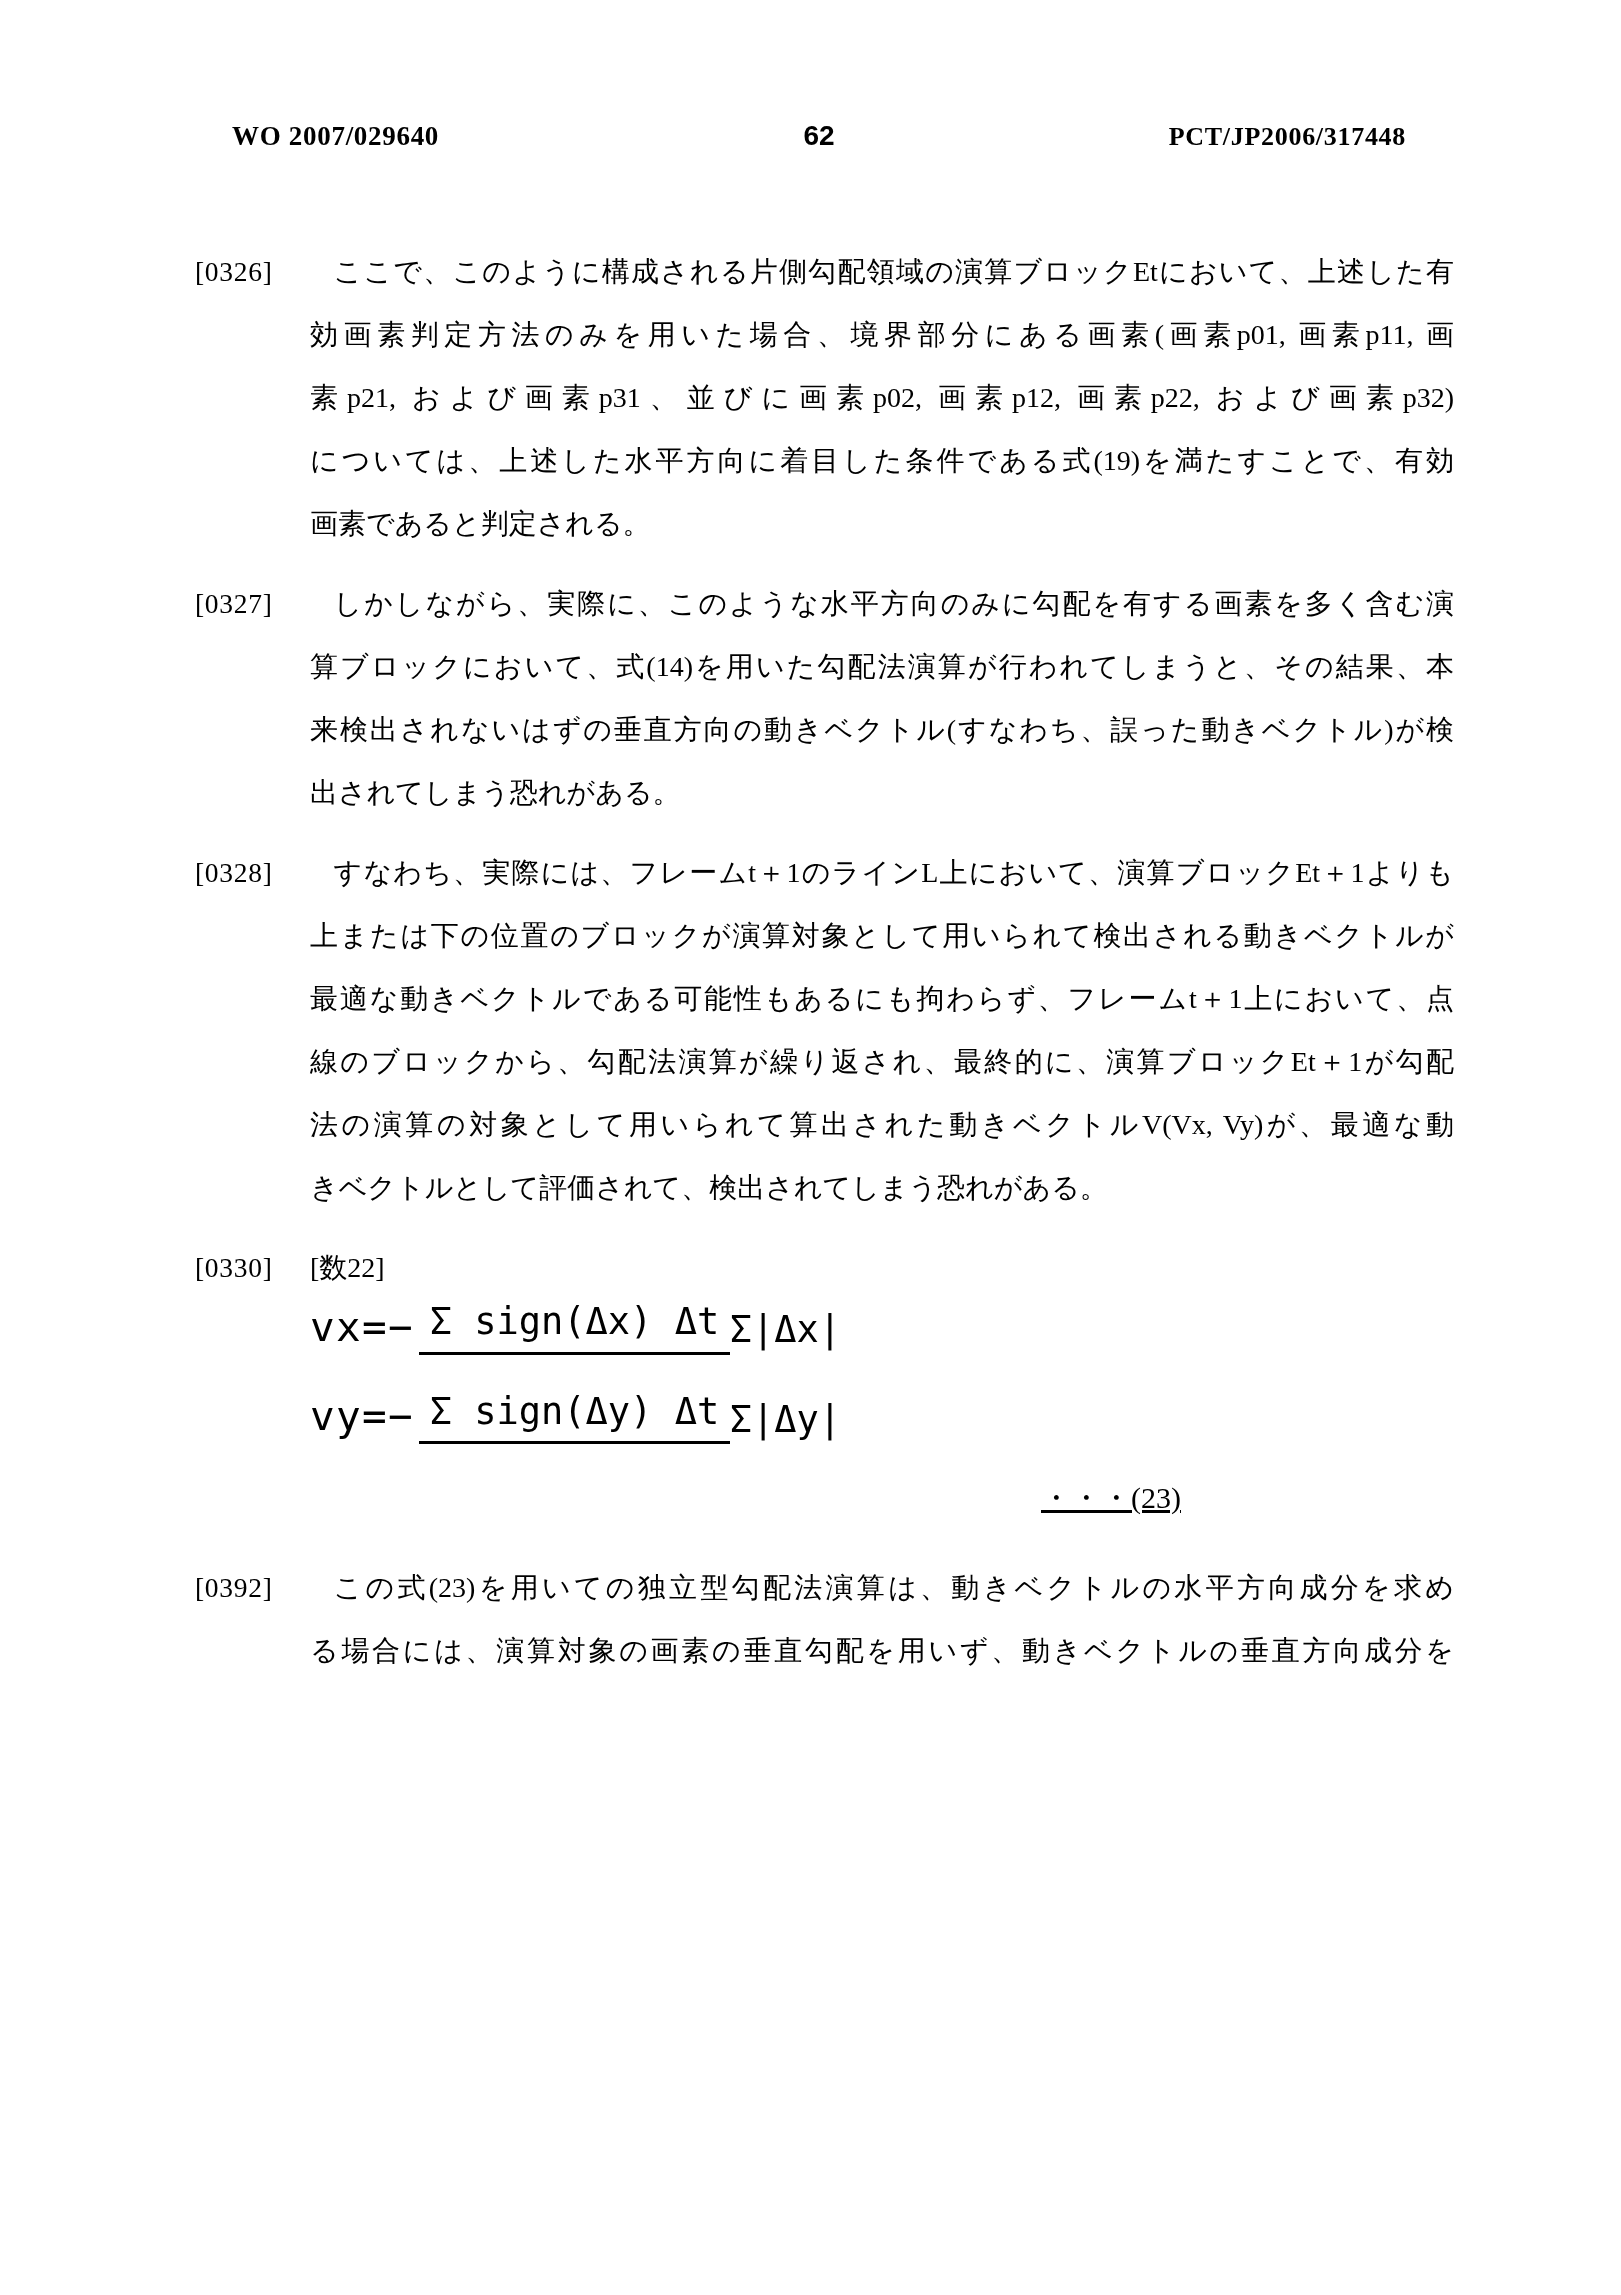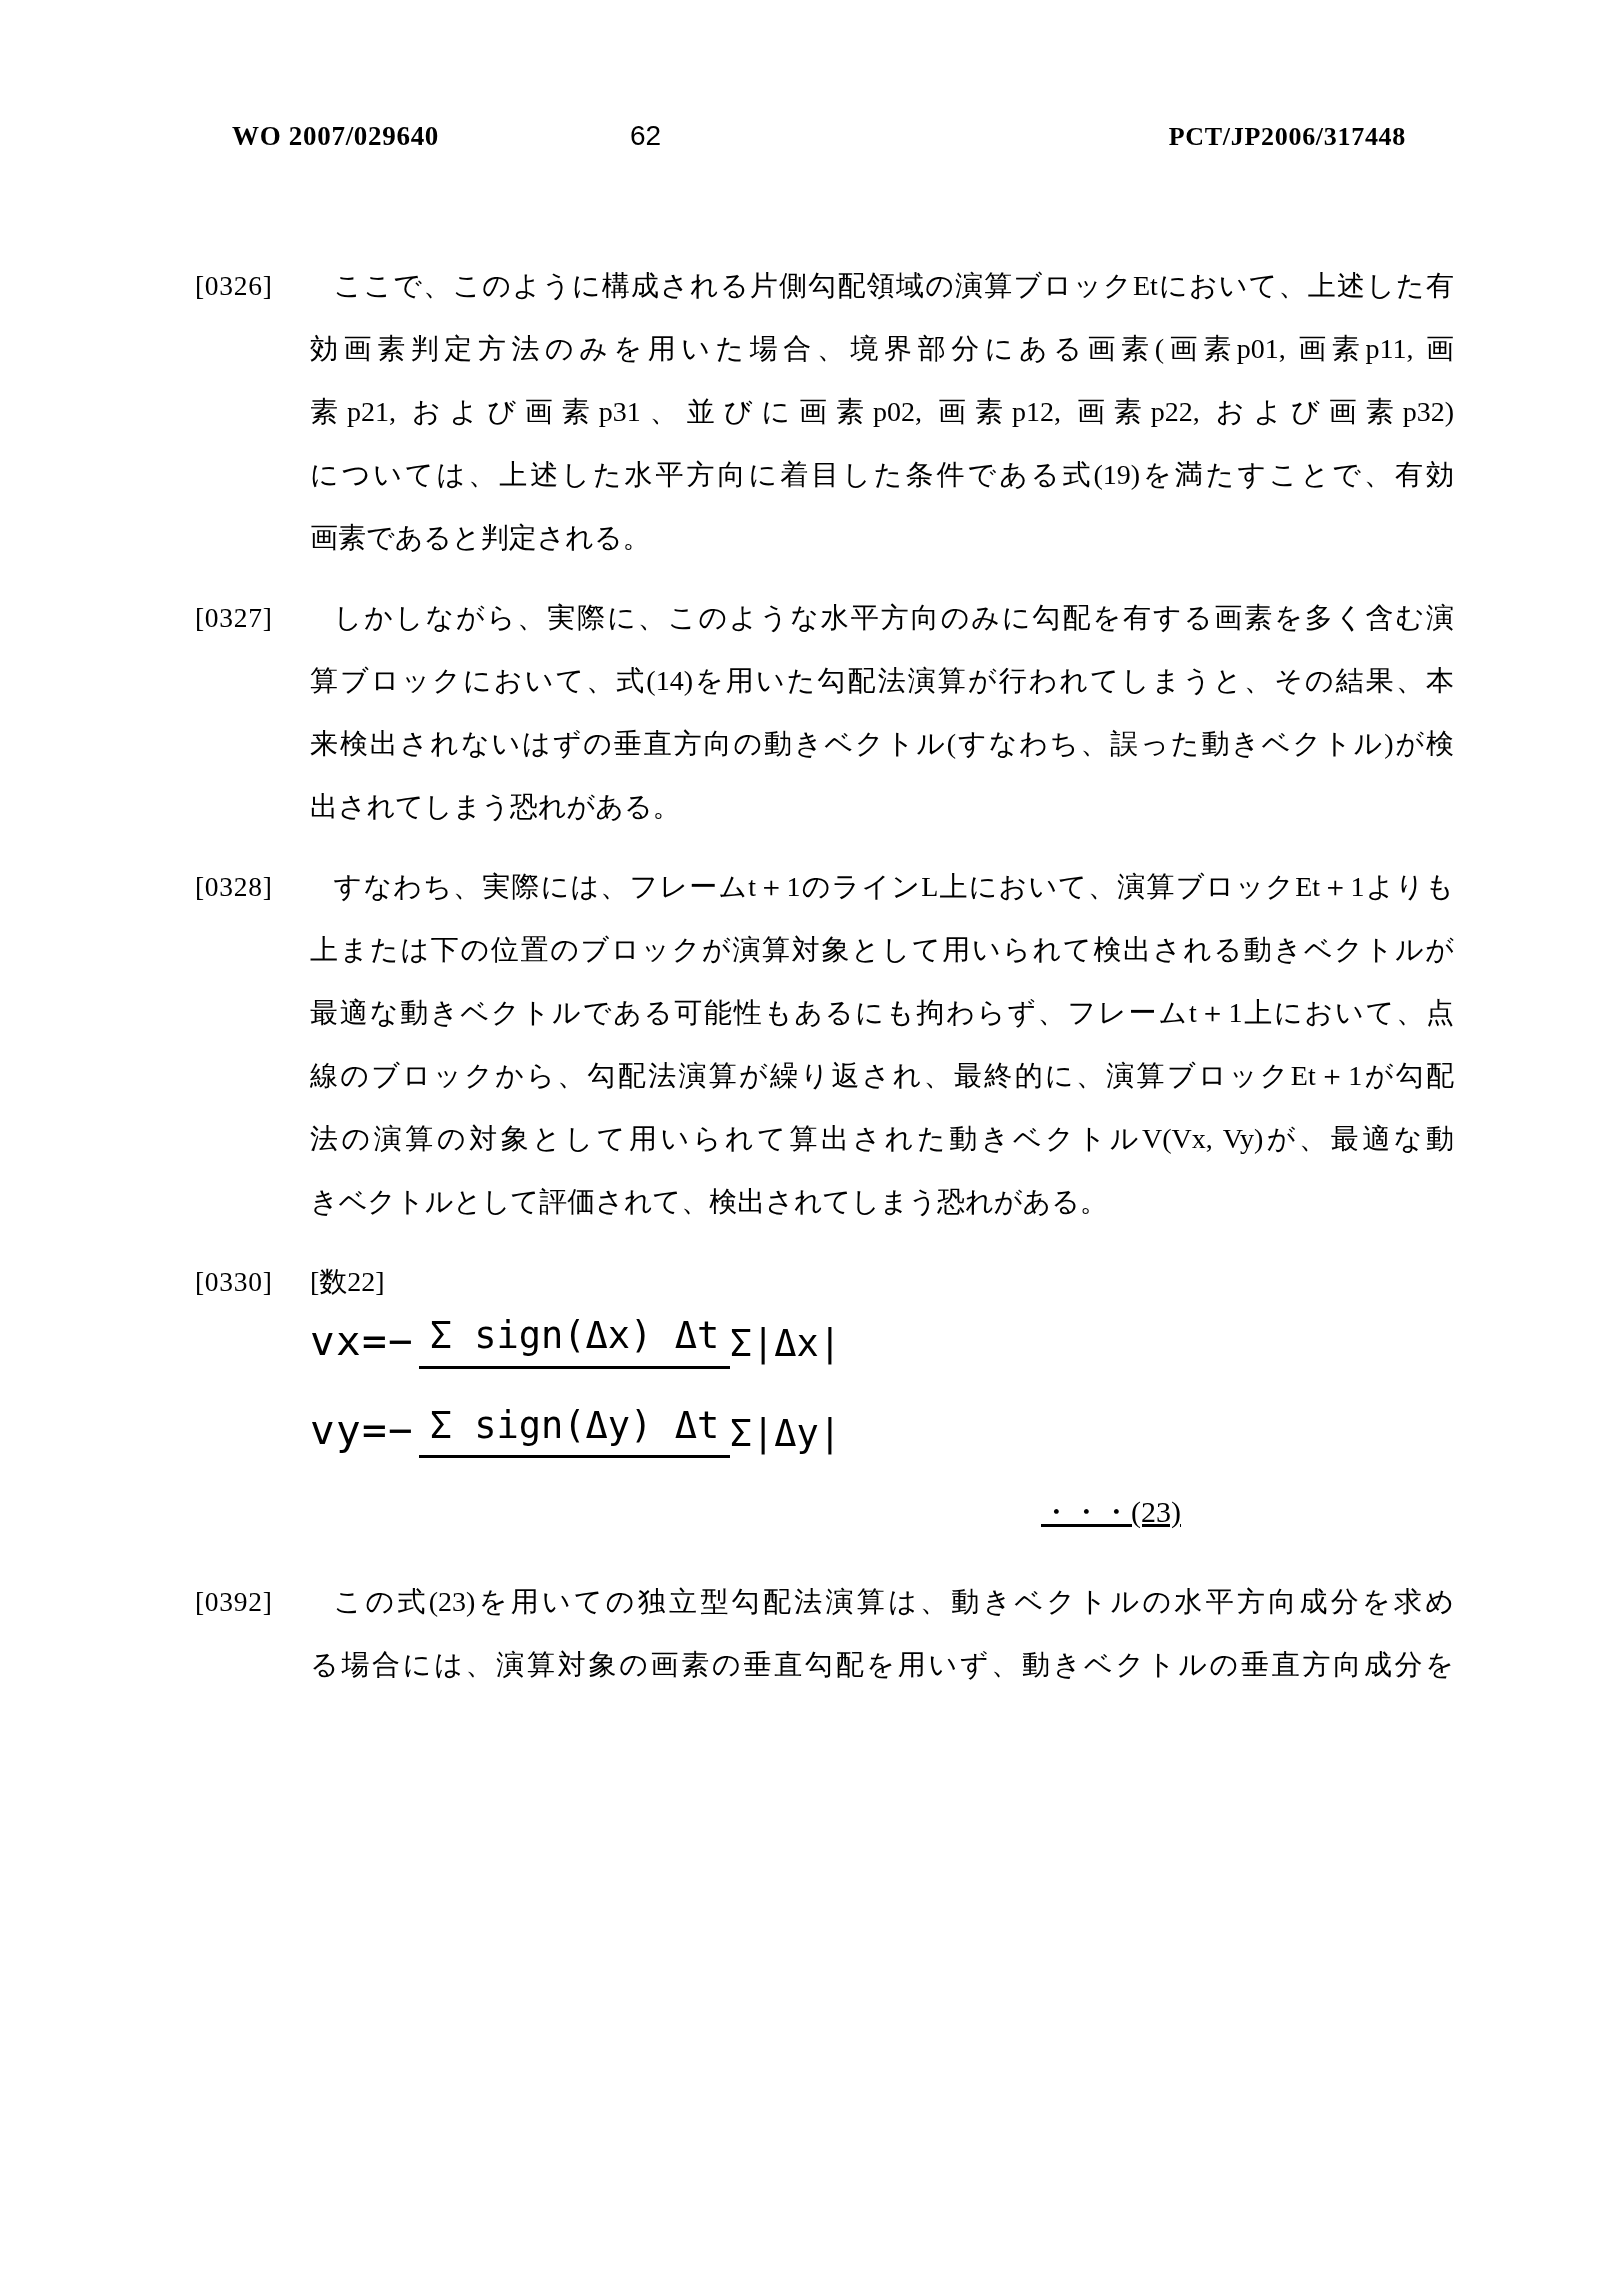--- a/index.html
+++ b/index.html
@@ -11,27 +11,27 @@
     color:#000000;
     font-family:"Liberation Serif","DejaVu Serif",serif;
     overflow:hidden;
   }
   
   .header {
     position:absolute; top:120px; left:232px; right:216px;
     display:flex; align-items:baseline;gap:20px;
   }
   .h-left  { flex:1; text-align:left;  font-weight:bold; font-size:27px; letter-spacing:0.7px; }
-  .h-center{ flex:1; font-weight:normal; font-size:28px;
+  .h-center{ flex:1; text-align:center; font-weight:bold; font-size:28px;
              font-family:"Liberation Sans","DejaVu Sans",sans-serif; }
   .h-right { flex:1; text-align:right; font-weight:bold; font-size:26px; letter-spacing:0.7px; }
 
   
   .content {
-    position:absolute; top:254px; left:195px; width:1263px;
+    position:absolute; top:240px; left:195px; width:1263px;
   }
   .para { position:relative; padding-left:115px; margin-bottom:17px; }
   .para.tight { margin-bottom:0; }
   .ptag {
     position:absolute; left:0; top:0;
     font-size:27.5px; line-height:63px; letter-spacing:0.7px;
   }
   .line {
     width:1144px;
     font-size:28px; line-height:63px;

